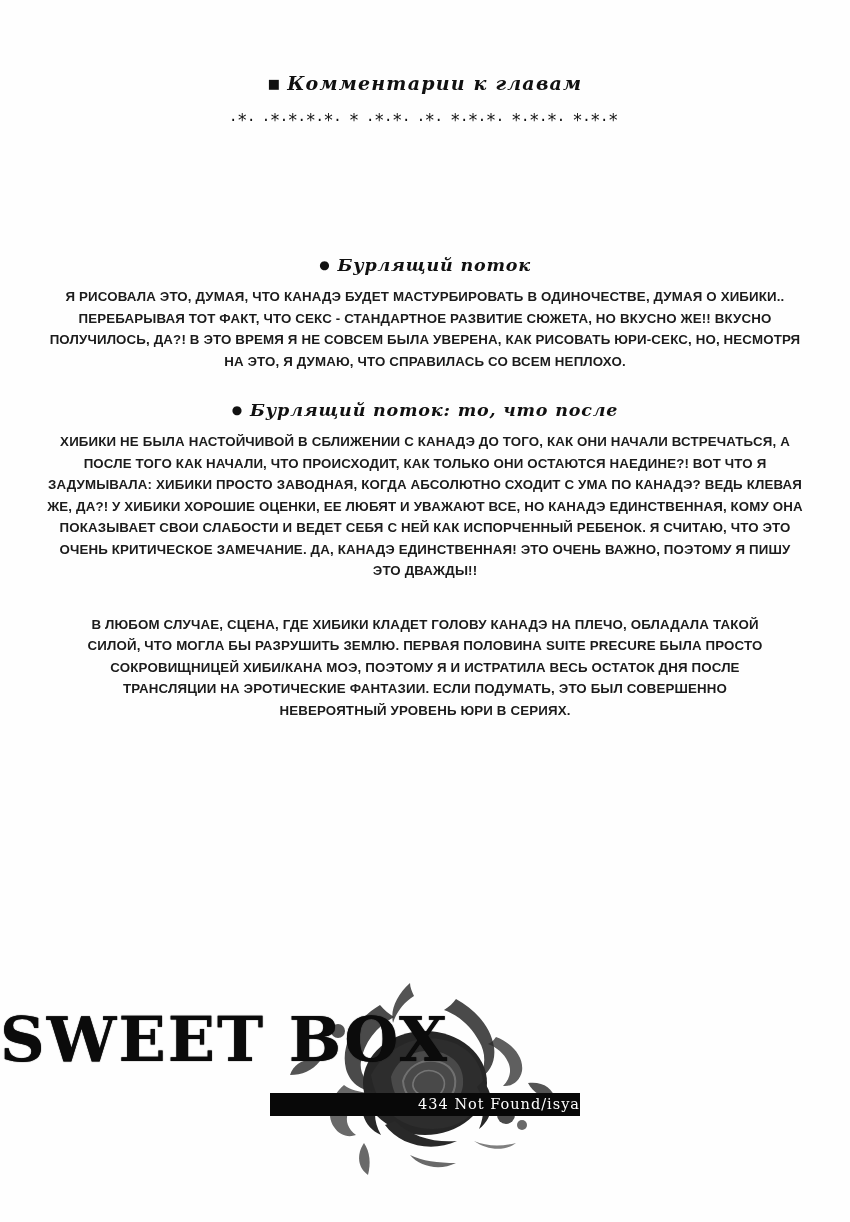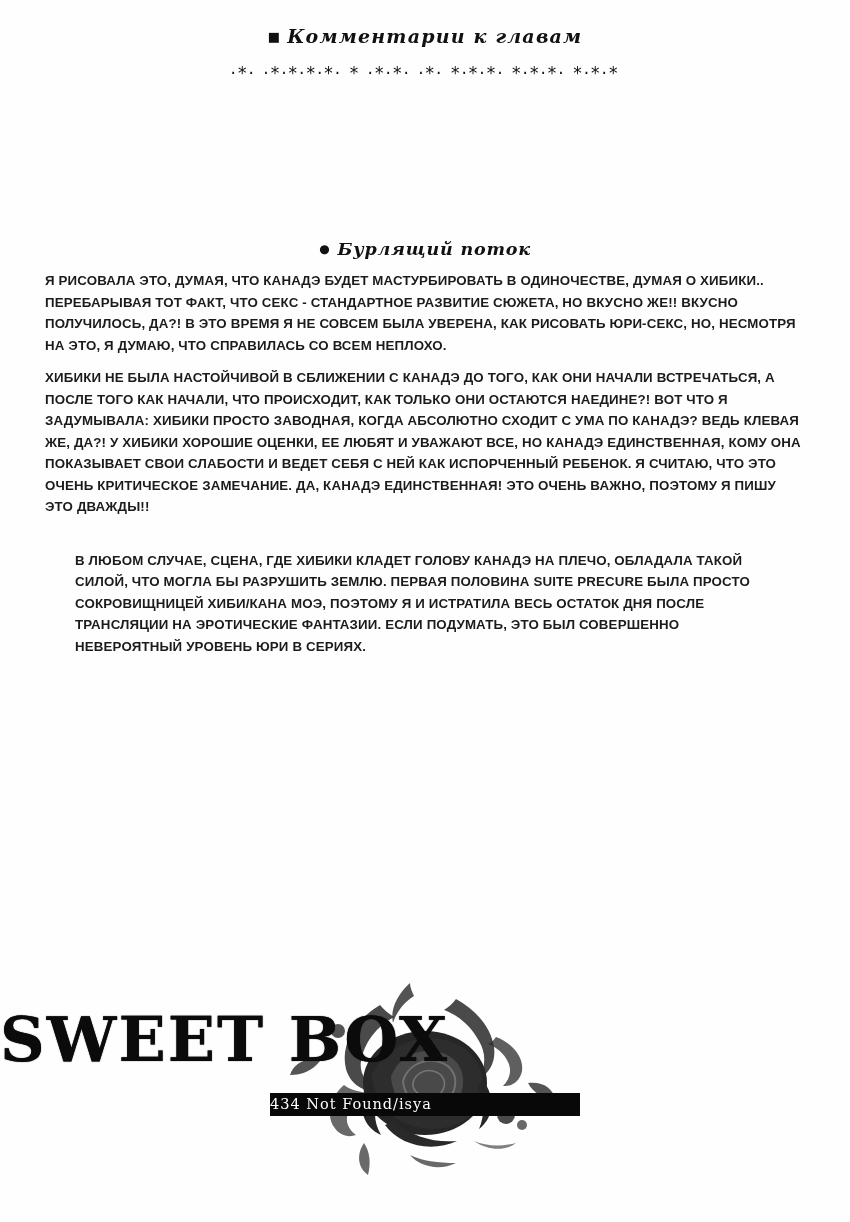--- a/index.html
+++ b/index.html
@@ -18,21 +18,21 @@
 
   .page {
     position: absolute;
     inset: 0;
     background: #fefefe;
   }
 
   
   .header {
     text-align: center;
-    padding-top: 25px;
+    padding-top: 72px;
   }
   .header-title {
     font-family: "DejaVu Serif", serif;
     font-size: 19px;
     font-weight: bold;
     font-style: italic;
     letter-spacing: 1.2px;
     color: #111;
     display: inline-block;
   }
@@ -69,26 +69,27 @@
     letter-spacing: 0.8px;
     color: #111;
   }
   .section-heading .bullet {
     font-family: "DejaVu Sans", sans-serif;
     font-size: 12px;
     font-style: normal;
     vertical-align: 2px;
     margin-right: 7px;
   }
-  .heading-1 { margin-top: 24px; }
+  .heading-1 { margin-top: 40px; }
   .heading-2 { margin-top: 28px; }
   .heading-3 { margin-top: 28px; }
 
   .para {
     margin: 11px auto 0 auto;
+    text-align: center;
     font-family: "Liberation Sans", sans-serif;
     font-size: 13.3px;
     font-weight: bold;
     line-height: 1.62;
     letter-spacing: 0.15px;
     color: #1b1b1b;
     text-transform: uppercase;
   }
   .w-mid    { width: 700px; }
   .w-wide   { width: 760px; }
@@ -128,21 +129,21 @@
     position: absolute;
     left: 50%;
     transform: translateX(-50%);
     top: 138px;
     width: 310px;
     height: 23px;
     background: #080808;
   }
   .logo-bar span {
     display: block;
-    text-align: left;
+    text-align: right;
     color: #fff;
     font-family: "DejaVu Serif", serif;
     font-size: 14.5px;
     line-height: 23px;
     letter-spacing: 1px;
   }
 </style>
 </head>
 <body>
 
@@ -155,20 +156,23 @@
     <div class="ornament">·*· ·*·*·*·*· * ·*·*· ·*· *·*·*· *·*·*· *·*·*</div>
   </div>
 
   <div class="content">
 
     <div class="section-heading heading-1">
       <span class="bullet">●</span><span>Бурлящий поток</span>
     </div>
     <div class="para w-wide">Я рисовала это, думая, что Канадэ будет мастурбировать в одиночестве, думая о Хибики.. Перебарывая тот факт, что секс - стандартное развитие сюжета, но вкусно же!! Вкусно получилось, да?! В это время я не совсем была уверена, как рисовать юри-секс, но, несмотря на это, я думаю, что справилась со всем неплохо.</div>
 
+    <div class="section-heading heading-2">
+      <span class="bullet">●</span><span>Бурлящий поток: то, что после</span>
+    </div>
     <div class="para w-wide">Хибики не была настойчивой в сближении с Канадэ до того, как они начали встречаться, а после того как начали, что происходит, как только они остаются наедине?! Вот что я задумывала: Хибики просто заводная, когда абсолютно сходит с ума по Канадэ? Ведь клевая же, да?!  У Хибики хорошие оценки, ее любят и уважают все, но Канадэ единственная, кому она показывает свои слабости и ведет себя с ней как испорченный ребенок. Я считаю, что это очень критическое замечание. Да, Канадэ единственная! Это очень важно, поэтому я пишу это дважды!!</div>
     <div class="para w-mid w-gap">В любом случае, сцена, где Хибики кладет голову Канадэ на плечо,  обладала такой силой, что могла бы разрушить землю. Первая половина Suite Precure была просто сокровищницей хиби/кана моэ, поэтому я и истратила весь остаток дня после трансляции на эротические фантазии. Если подумать, это был совершенно невероятный уровень юри в сериях.</div>
 
 
   </div>
 
   <div class="logo-area">
 
     <svg class="rose" viewBox="0 0 330 215" aria-hidden="true">
       <g fill="#171717">

